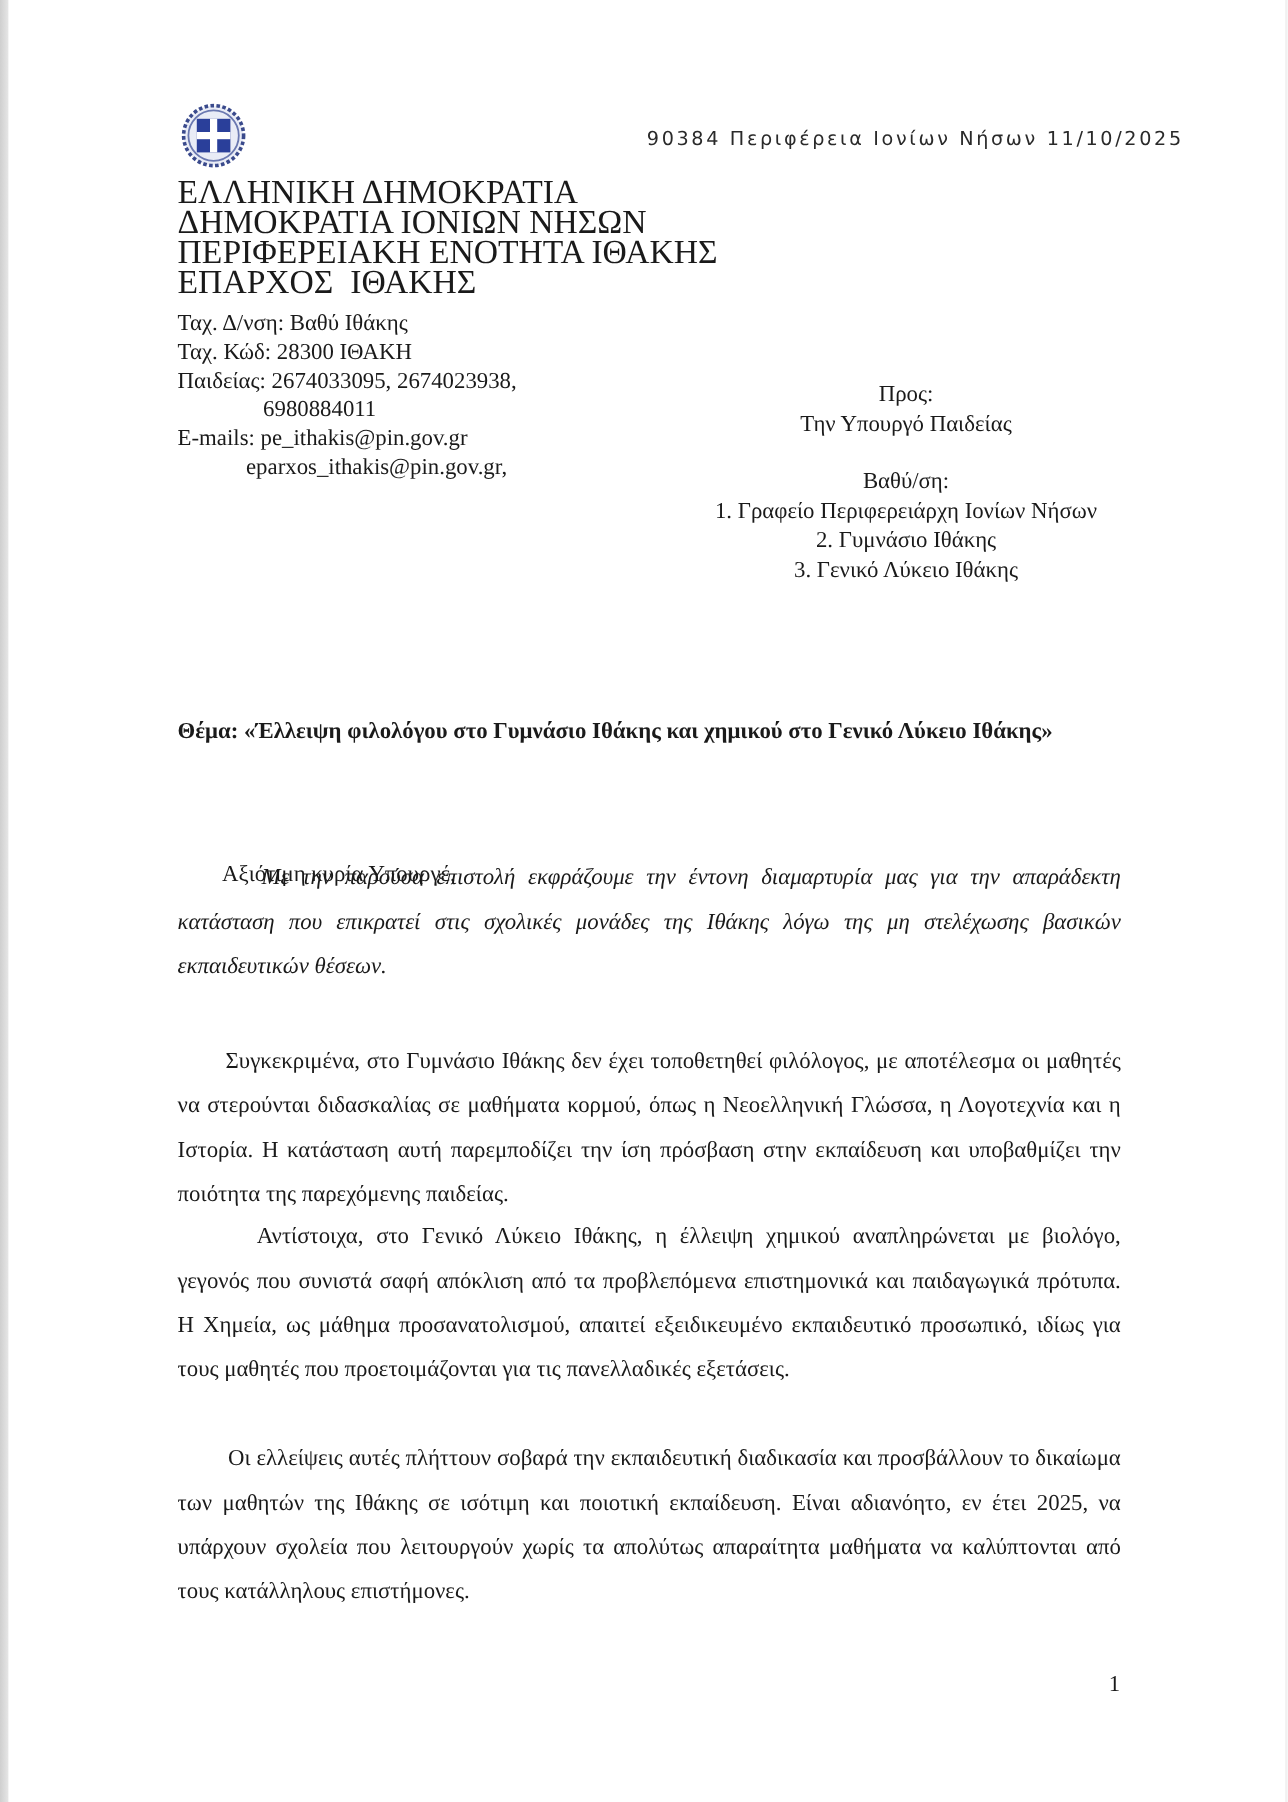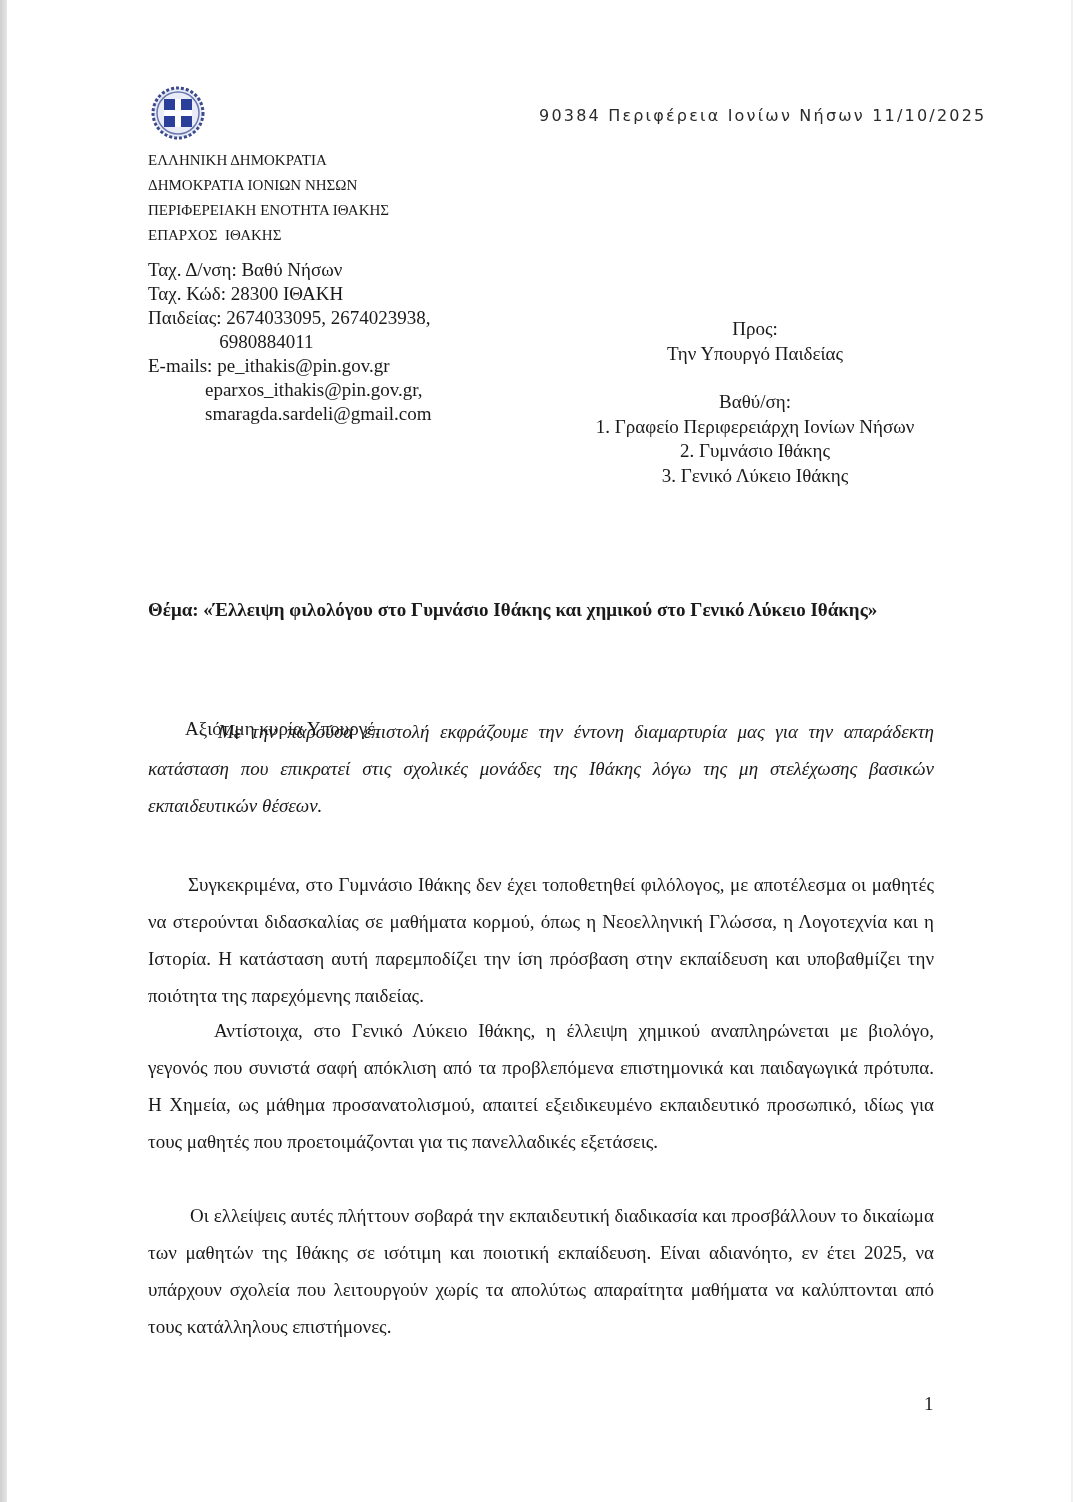--- a/index.html
+++ b/index.html
@@ -21,21 +21,21 @@
       position: absolute; left: 150px; top: 86px; width: 56px; height: 54px;
     }
     .protocol {
       position: absolute; left: 539px; top: 106px;
       font-family: "DejaVu Sans", "Liberation Sans", sans-serif;
       font-size: 16px; letter-spacing: 2.2px; color: #2a2a2a;
       white-space: nowrap;
     }
     .org {
       position: absolute; left: 148px; top: 148px;
-      font-size: 15px; line-height: 25px; white-space: pre;
+      font-size: 28px; line-height: 25px; white-space: pre;
     }
     .contact {
       position: absolute; left: 148px; top: 258px;
       font-size: 19px; line-height: 24px; white-space: pre;
     }
     .recipients {
       position: absolute; left: 590px; top: 317px; width: 330px;
       text-align: center; font-size: 19px; line-height: 24.5px;
     }
     .recipients .gap { height: 24px; }
@@ -72,21 +72,21 @@
     <rect x="14" y="13" width="28" height="28" fill="#2a3f9a"></rect>
     <rect x="25" y="13" width="6" height="28" fill="#ffffff"></rect>
     <rect x="14" y="24" width="28" height="6" fill="#ffffff"></rect>
   </svg>
 </div>
 
 <div class="protocol">90384 Περιφέρεια Ιονίων Νήσων 11/10/2025</div>
 
 <div class="org"><div>ΕΛΛΗΝΙΚΗ ΔΗΜΟΚΡΑΤΙΑ</div><div>ΔΗΜΟΚΡΑΤΙΑ ΙΟΝΙΩΝ ΝΗΣΩΝ</div><div>ΠΕΡΙΦΕΡΕΙΑΚΗ ΕΝΟΤΗΤΑ ΙΘΑΚΗΣ</div><div>ΕΠΑΡΧΟΣ  ΙΘΑΚΗΣ</div></div>
 
-<div class="contact"><div>Ταχ. Δ/νση: Βαθύ Νήσων</div><div>Ταχ. Κώδ: 28300 ΙΘΑΚΗ</div><div>Παιδείας: 2674033095, 2674023938,</div><div>               6980884011</div><div>E-mails: pe_ithakis@pin.gov.gr</div><div>            eparxos_ithakis@pin.gov.gr,</div><div>            smaragda.sardeli@gmail.com</div></div>
+<div class="contact"><div>Ταχ. Δ/νση: Βαθύ Ιθάκης</div><div>Ταχ. Κώδ: 28300 ΙΘΑΚΗ</div><div>Παιδείας: 2674033095, 2674023938,</div><div>               6980884011</div><div>E-mails: pe_ithakis@pin.gov.gr</div><div>            eparxos_ithakis@pin.gov.gr,</div></div>
 
 <div class="recipients">
   <div>Προς:</div>
   <div>Την Υπουργό Παιδείας</div>
   <div class="gap"></div>
   <div>Βαθύ/ση:</div>
   <div>1. Γραφείο Περιφερειάρχη Ιονίων Νήσων</div>
   <div>2. Γυμνάσιο Ιθάκης</div>
   <div>3. Γενικό Λύκειο Ιθάκης</div>
 </div>

